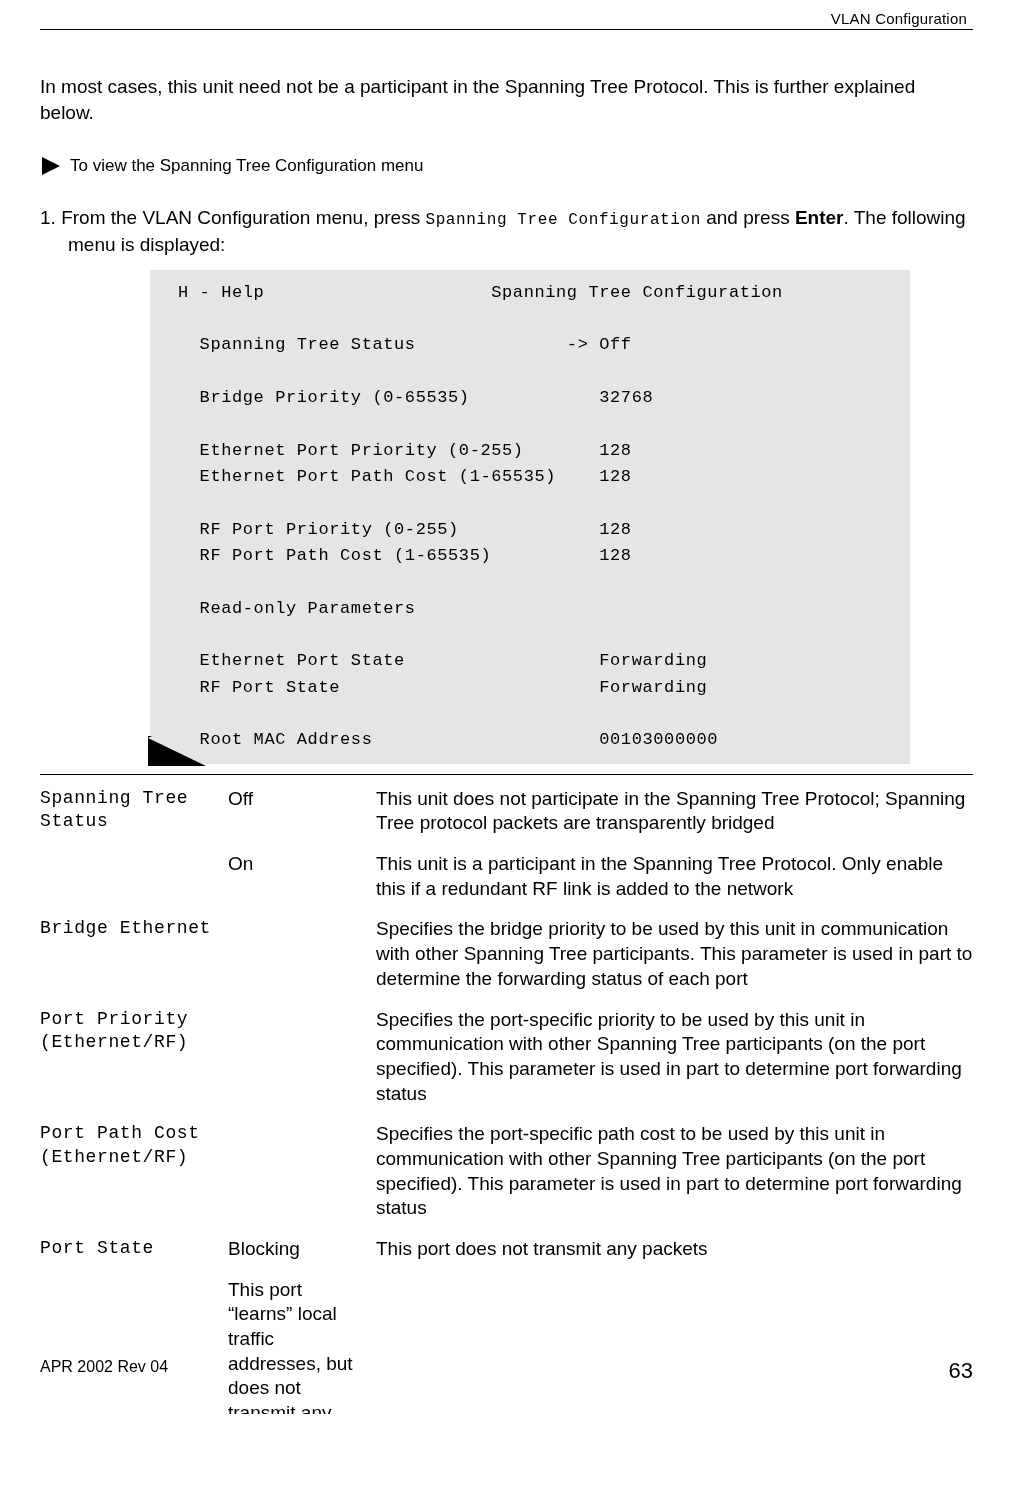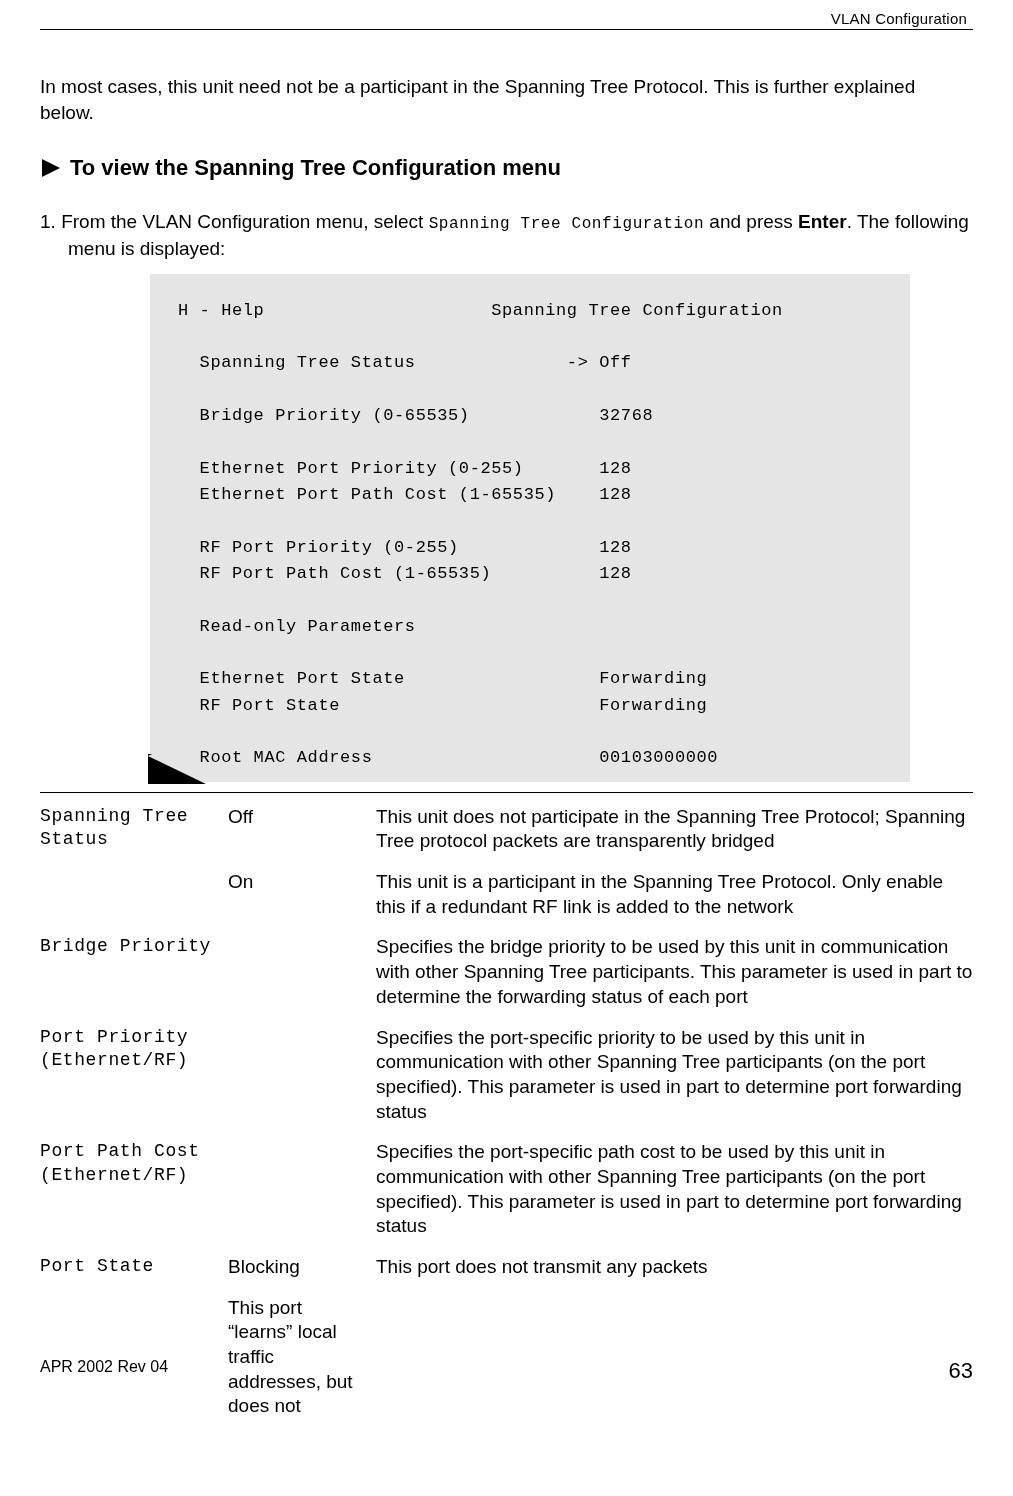--- a/index.html
+++ b/index.html
@@ -37,22 +37,22 @@
   }
   .proc-head {
     display: flex;
     align-items: center;
     margin-top: 30px;
     gap: 8px;
   }
   .proc-head svg { flex: 0 0 auto; }
   .proc-title {
     font-family: Arial, Helvetica, sans-serif;
-    font-weight: bold;
-    font-size: 22px;
+    font-weight: normal;
+    font-size: 17px;
   }
   .step {
     font-family: "Gill Sans", "Gill Sans MT", "Trebuchet MS", sans-serif;
     font-size: 19px;
     line-height: 1.35;
     margin-top: 28px;
     padding-left: 28px;
     text-indent: -28px;
   }
   .mono-inline {
@@ -61,21 +61,21 @@
     letter-spacing: 0.6px;
   }
   .menu-box {
     position: relative;
     background: #e5e5e5;
     font-family: "Courier New", Courier, monospace;
     font-size: 17px;
     line-height: 1.55;
     letter-spacing: 0.6px;
     white-space: pre;
-    padding: 24px 20px 10px 28px;
+    padding: 10px 20px 10px 28px;
     margin: 12px 0 0 110px;
     width: 760px;
     box-sizing: border-box;
     overflow: hidden;
   }
   .badge-clip {
     position: absolute;
     left: 108px;
     bottom: -2px;
     height: 30px;
@@ -134,21 +134,21 @@
   <div class="body-text">In most cases, this unit need not be a participant in the Spanning Tree Protocol.  This is further explained below.</div>
 
   <div class="proc-head">
     <svg width="22" height="22" viewBox="0 0 22 22">
       <polygon points="2,2 20,11 2,20" fill="#000"></polygon>
     </svg>
     <span class="proc-title">To view the Spanning Tree Configuration menu</span>
   </div>
 
   <div class="step">
-    <span>1.   </span><span>From the VLAN Configuration menu, select  </span><span class="mono-inline">Spanning Tree Configuration</span><span> and press </span><b>Enter</b><span>. The following menu is displayed:</span>
+    <span>1.   </span><span>From the VLAN Configuration menu, press  </span><span class="mono-inline">Spanning Tree Configuration</span><span> and press </span><b>Enter</b><span>. The following menu is displayed:</span>
   </div>
 
   <div class="menu-wrap">
     <div class="menu-box">H - Help                     Spanning Tree Configuration
 
   Spanning Tree Status              -&gt; Off
 
   Bridge Priority (0-65535)            32768
 
   Ethernet Port Priority (0-255)       128
@@ -168,21 +168,21 @@
     </div>
   </div>
 
   <div class="param-table" id="param-table">
       <div class="p-name">Spanning Tree Status</div>
       <div class="p-val">Off</div>
       <div class="p-desc">This unit does not participate in the Spanning Tree Protocol; Spanning Tree protocol packets are transparently bridged</div>
       <div class="p-name"></div>
       <div class="p-val">On</div>
       <div class="p-desc">This unit is a participant in the Spanning Tree Protocol. Only enable this if a redundant RF link is added to the network</div>
-      <div class="p-name">Bridge Priority</div>
+      <div class="p-name">Bridge Ethernet</div>
       <div class="p-val"></div>
       <div class="p-desc">Specifies the bridge priority to be used by this unit in communication with other Spanning Tree participants. This parameter is used in part to determine the forwarding status of each port</div>
       <div class="p-name">Port Priority (Ethernet/RF)</div>
       <div class="p-val"></div>
       <div class="p-desc">Specifies the port-specific priority to be used by this unit in communication with other Spanning Tree participants (on the port specified). This parameter is used in part to determine port forwarding status</div>
       <div class="p-name">Port Path Cost (Ethernet/RF)</div>
       <div class="p-val"></div>
       <div class="p-desc">Specifies the port-specific path cost to be used by this unit in communication with other Spanning Tree participants (on the port specified). This parameter is used in part to determine port forwarding status</div>
       <div class="p-name">Port State</div>
       <div class="p-val">Blocking</div>

